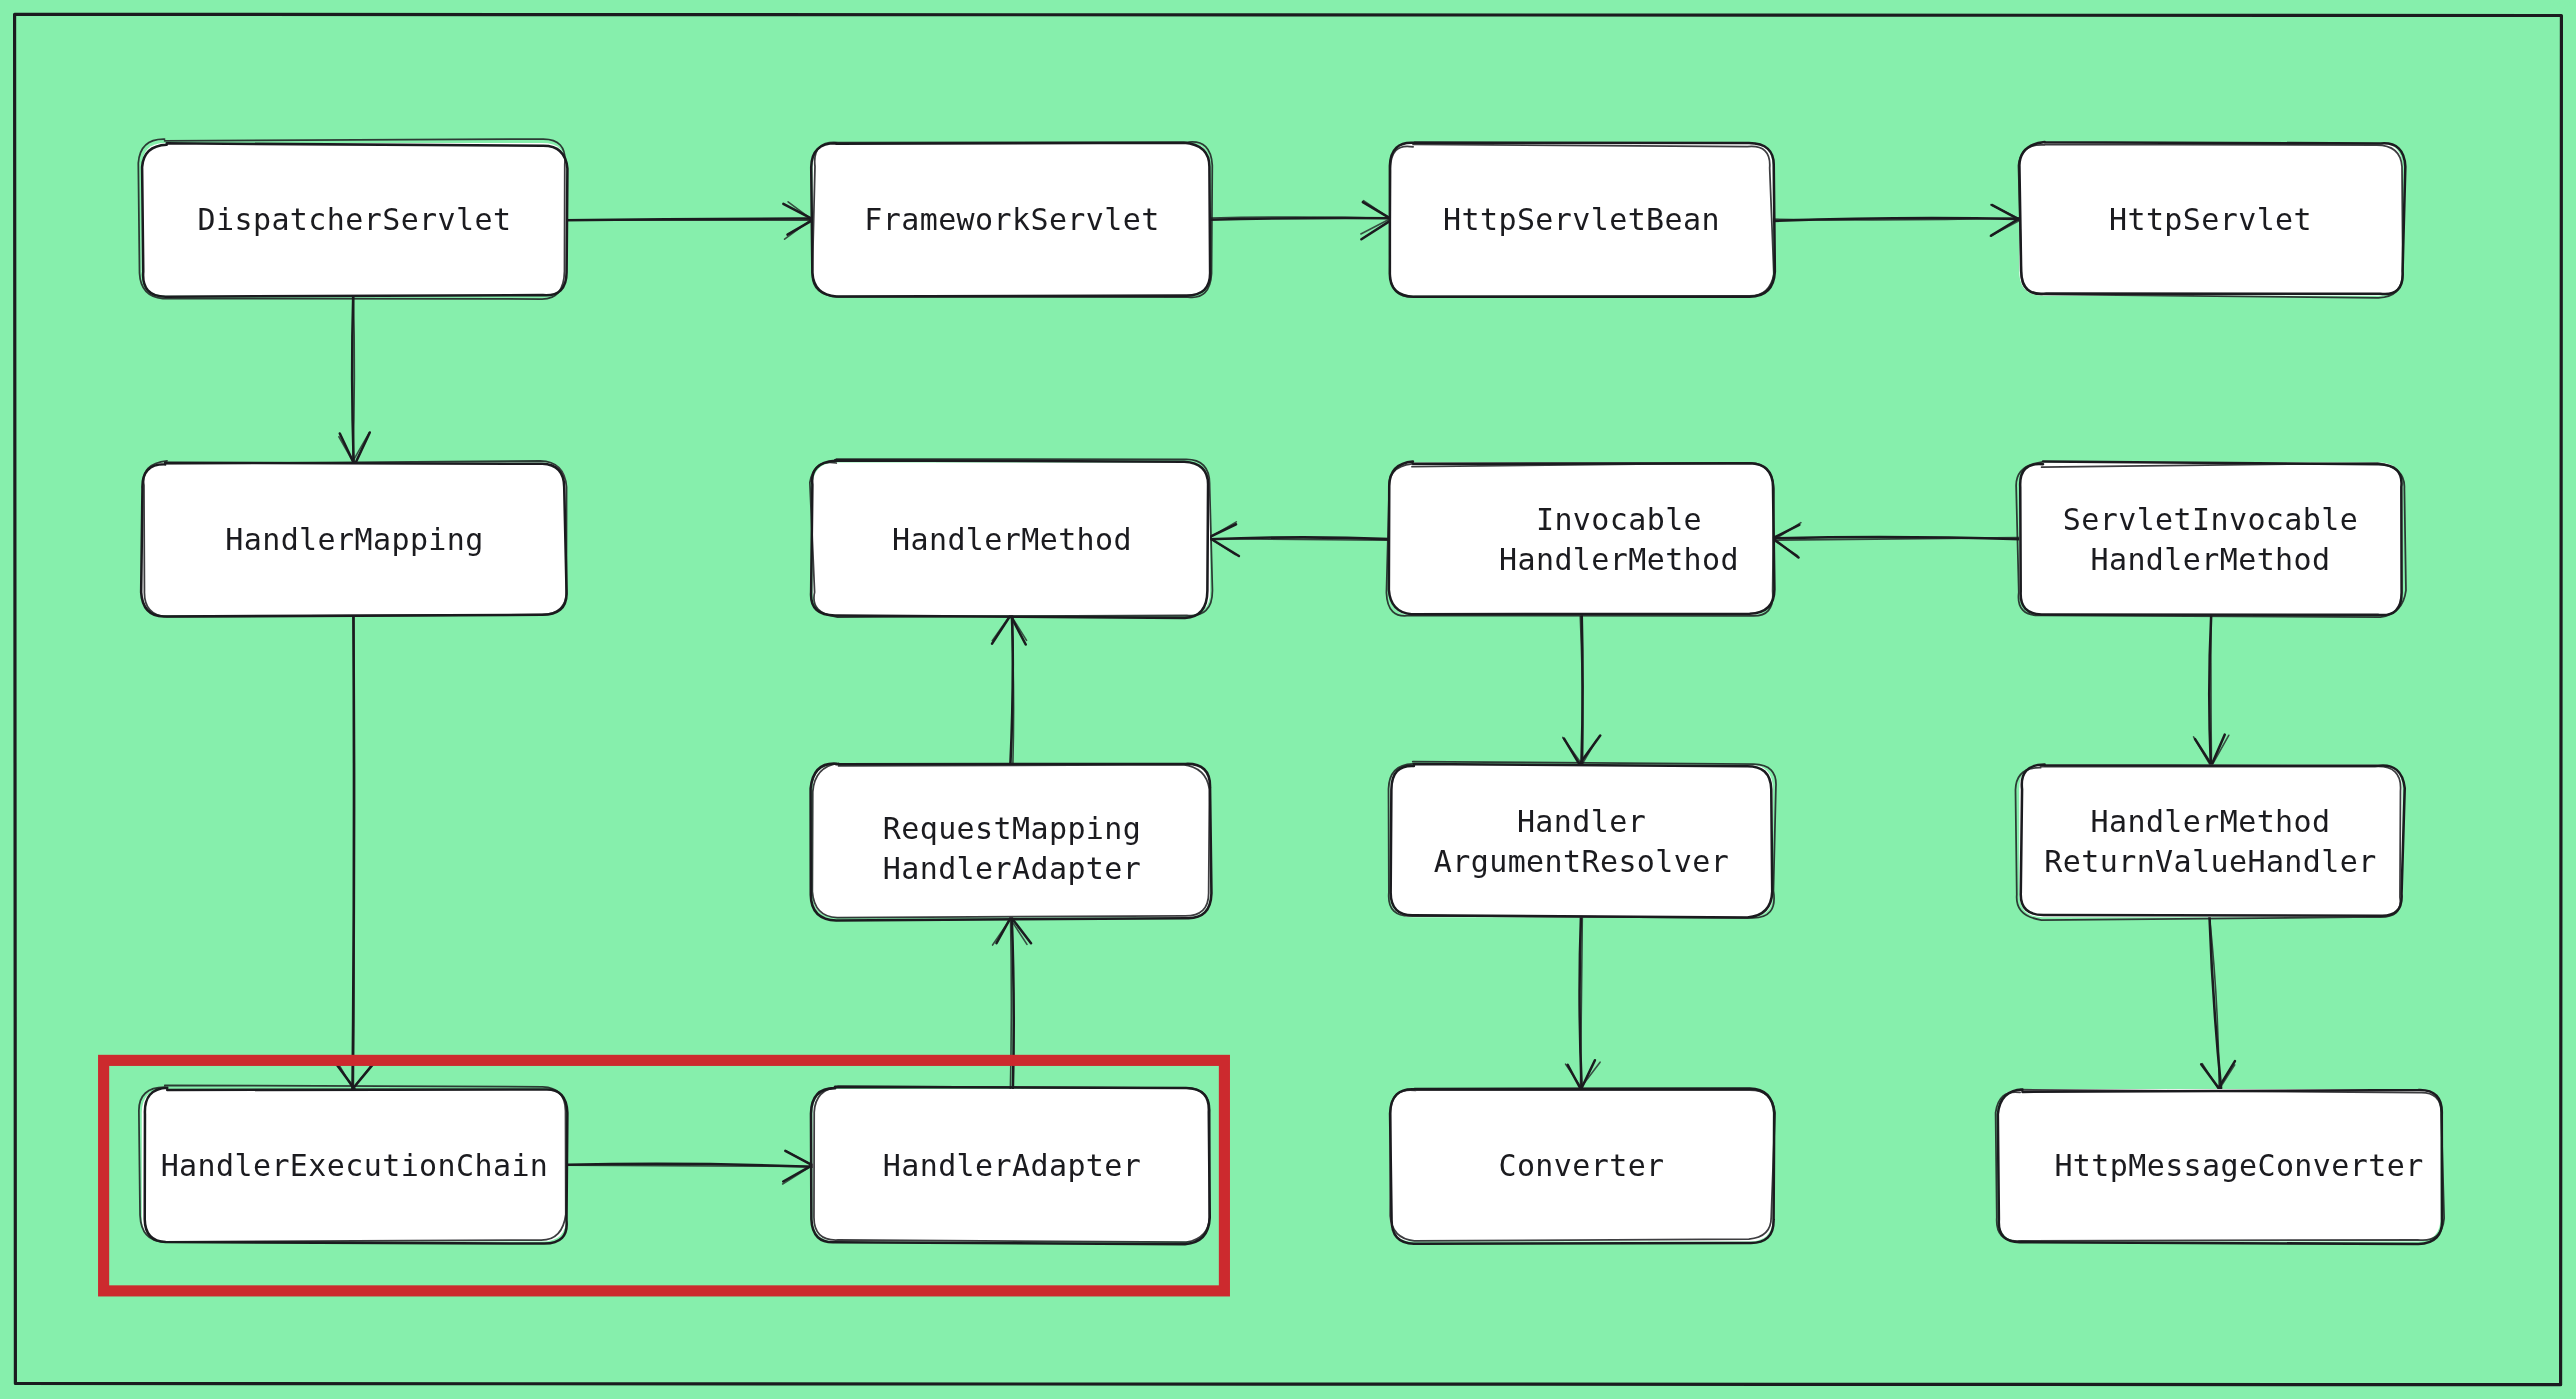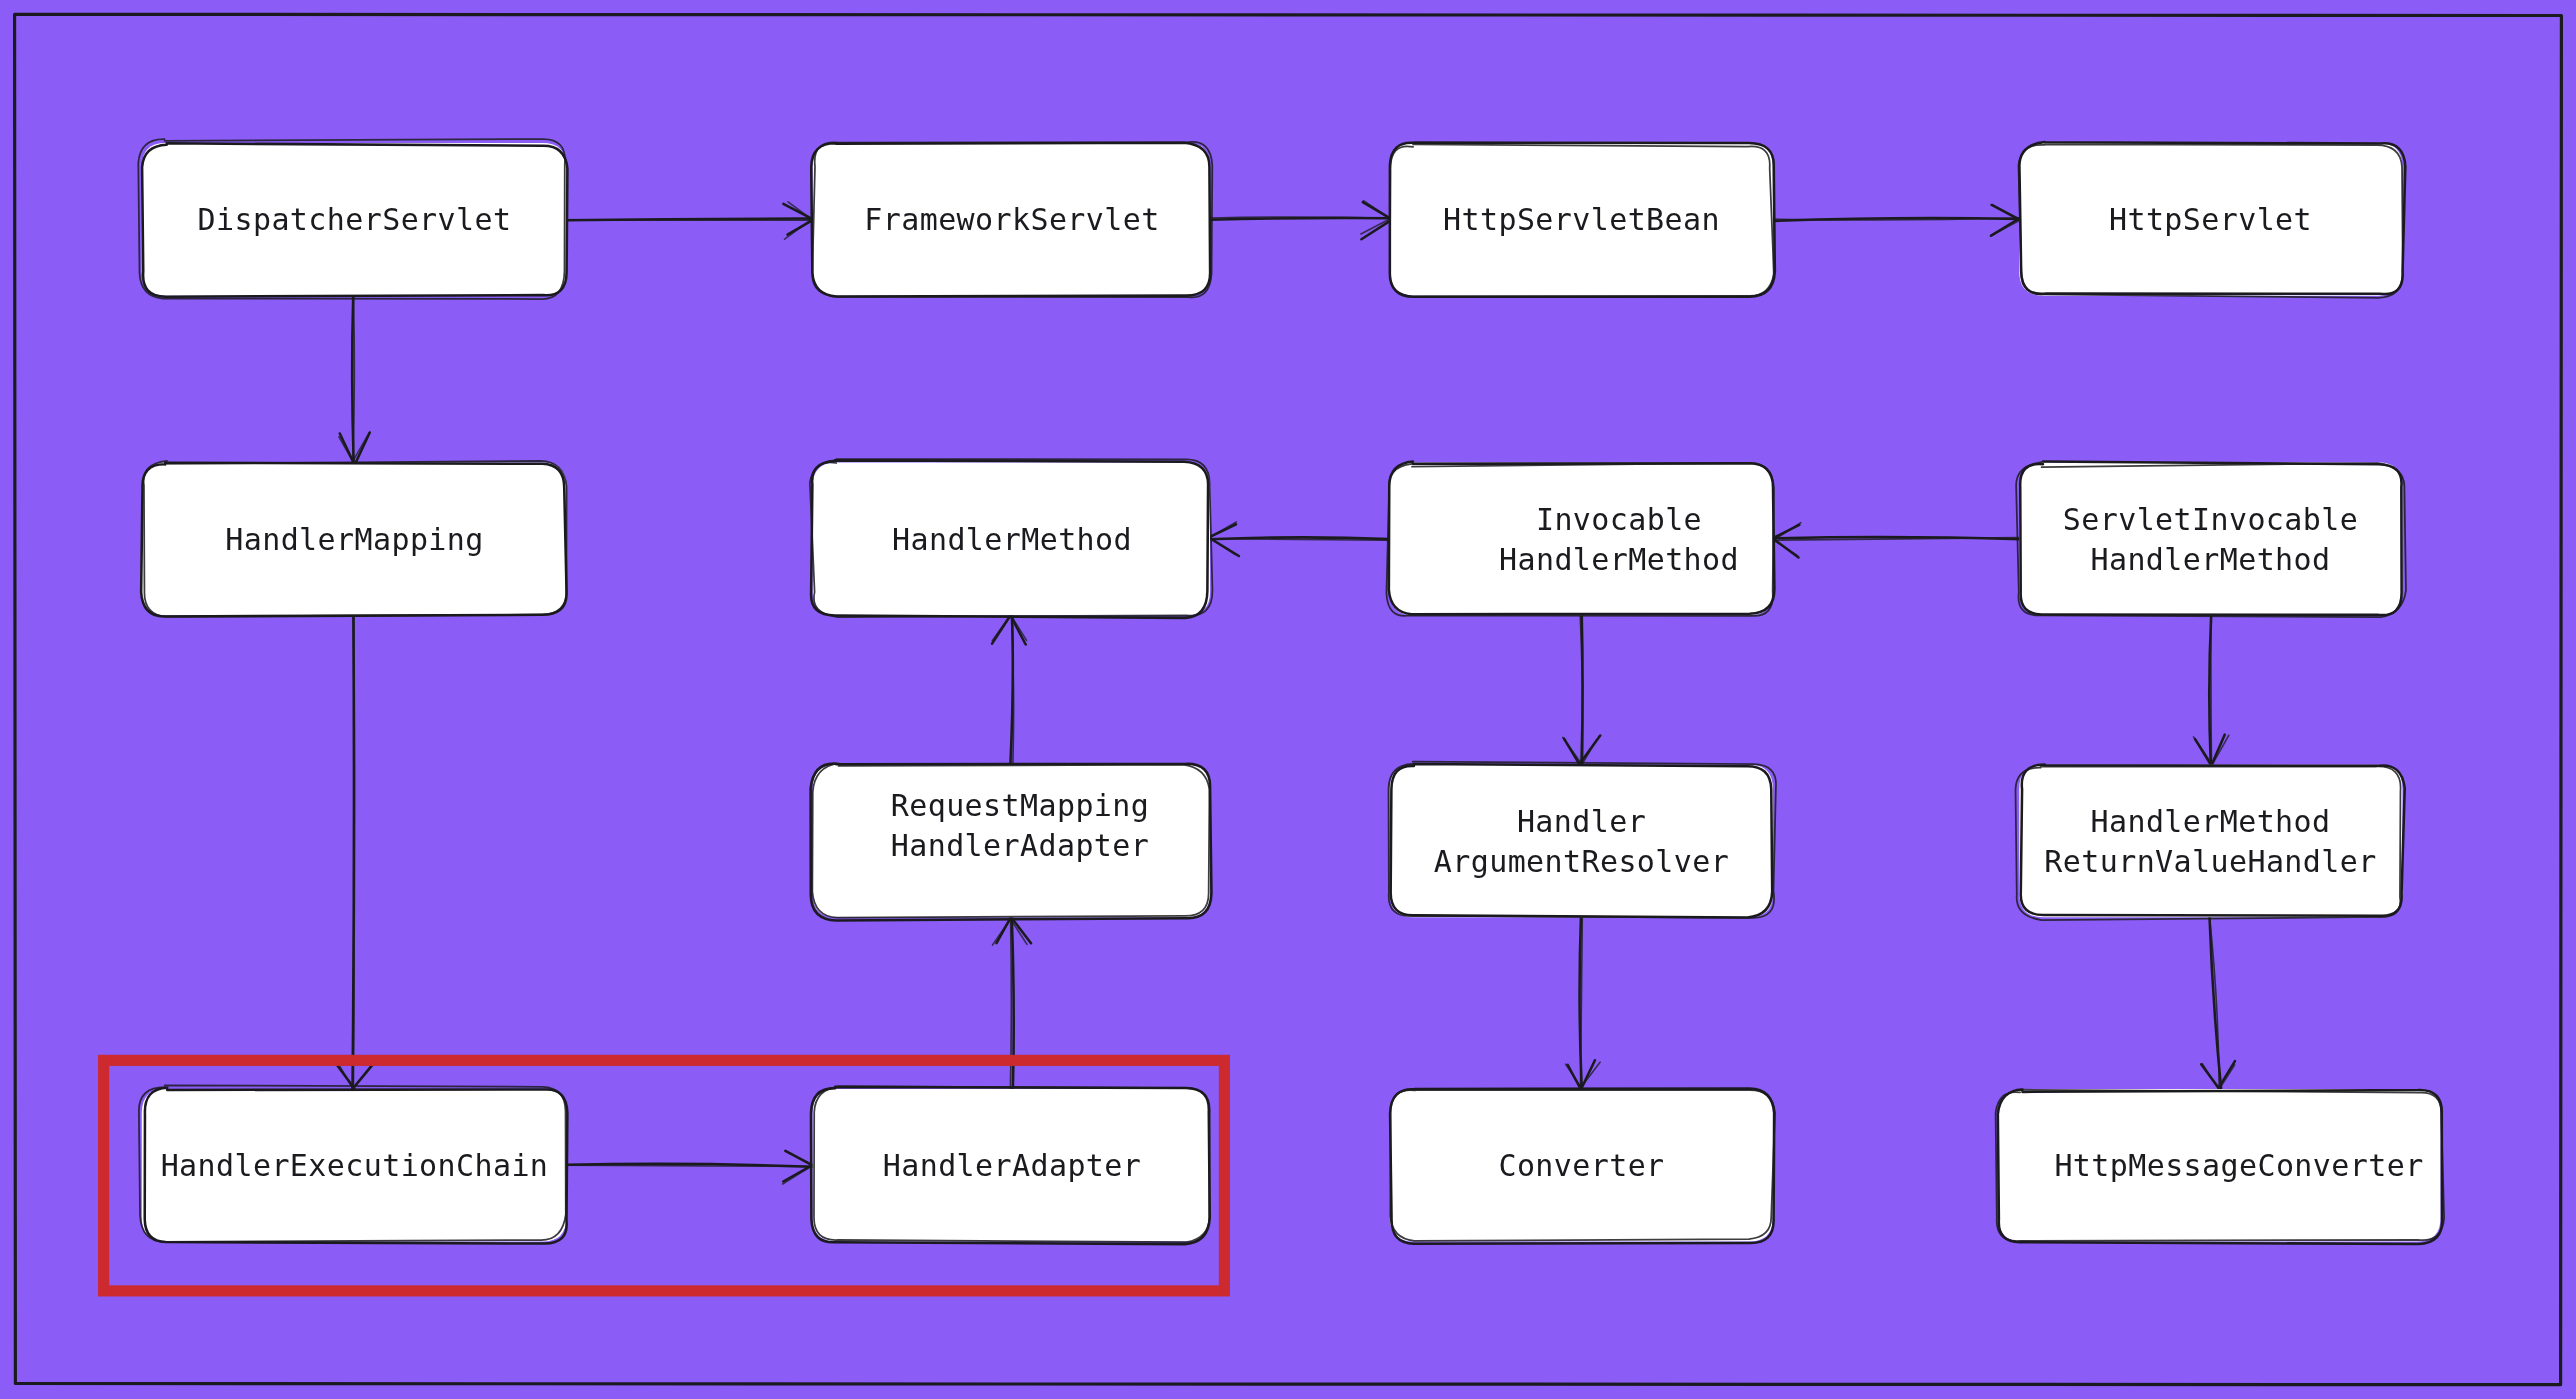--- a/index.html
+++ b/index.html
@@ -1,18 +1,18 @@
 <!DOCTYPE html>
 <html style="font-size:12.7px"><head>
 <meta charset="utf-8">
 <style>
   html,body{margin:0;padding:0;background:#ffffff;}
   body{width:2576px;height:1399px;overflow:hidden;
        font-family:"DejaVu Sans Mono","Liberation Mono",monospace;}
-  #canvas{position:relative;width:2576px;height:1399px;background:#8b5cf6;}
+  #canvas{position:relative;width:2576px;height:1399px;background:#86efac;}
   #sketch{position:absolute;left:0;top:0;width:2576px;height:1399px;}
   .node-label{
     position:absolute;
     display:flex;align-items:center;justify-content:center;
     text-align:center;
     font-family:"DejaVu Sans Mono","Liberation Mono",monospace;
     font-size:30px;
     line-height:1.32;
     color:#1b1b1f;
     letter-spacing:0.4px;
@@ -201,21 +201,21 @@
       <div class="node-label" style="left: 142px; top: 143px; width: 425px; height: 153px;">DispatcherServlet</div>
       <div class="node-label" style="left: 813px; top: 143px; width: 398px; height: 153px; border-radius: 17px;">FrameworkServlet</div>
       <div class="node-label" style="left: 1390px; top: 143px; width: 383px; height: 153px;">HttpServletBean</div>
       <div class="node-label" style="left: 2019px; top: 143px; width: 383px; height: 153px;">HttpServlet</div>
       <div class="node-label" style="left: 142px; top: 463px; width: 425px; height: 153px;">HandlerMapping</div>
       <div class="node-label" style="left: 813px; top: 463px; width: 398px; height: 153px;">HandlerMethod</div>
       <div class="node-label" style="left: 1390px; top: 463px; width: 458px; height: 153px;">Invocable
 HandlerMethod</div>
       <div class="node-label" style="left: 2019px; top: 463px; width: 383px; height: 153px;">ServletInvocable
 HandlerMethod</div>
-      <div class="node-label" style="left: 813px; top: 749px; width: 398px; height: 153px; padding-left: 8px;">RequestMapping
+      <div class="node-label" style="left: 813px; top: 772px; width: 398px; height: 153px;">RequestMapping
 HandlerAdapter</div>
       <div class="node-label" style="left: 1390px; top: 765px; width: 383px; height: 153px;">Handler
 ArgumentResolver</div>
       <div class="node-label" style="left: 2019px; top: 765px; width: 383px; height: 153px;">HandlerMethod
 ReturnValueHandler</div>
       <div class="node-label" style="left: 142px; top: 1089px; width: 425px; height: 153px;">HandlerExecutionChain</div>
       <div class="node-label" style="left: 813px; top: 1089px; width: 398px; height: 153px;">HandlerAdapter</div>
       <div class="node-label" style="left: 1390px; top: 1089px; width: 383px; height: 153px;">Converter</div>
       <div class="node-label" style="left: 1999px; top: 1089px; width: 442px; height: 153px; padding-left: 19px;">HttpMessageConverter</div>
     </div>

